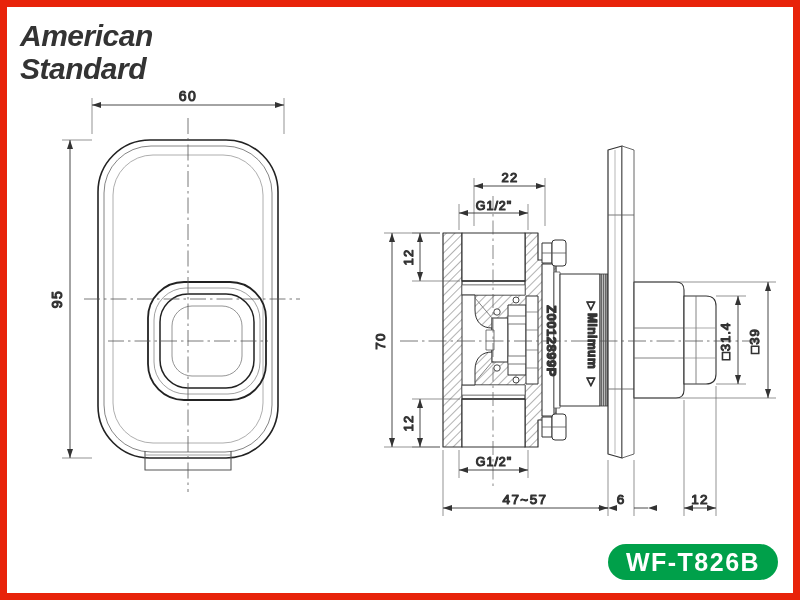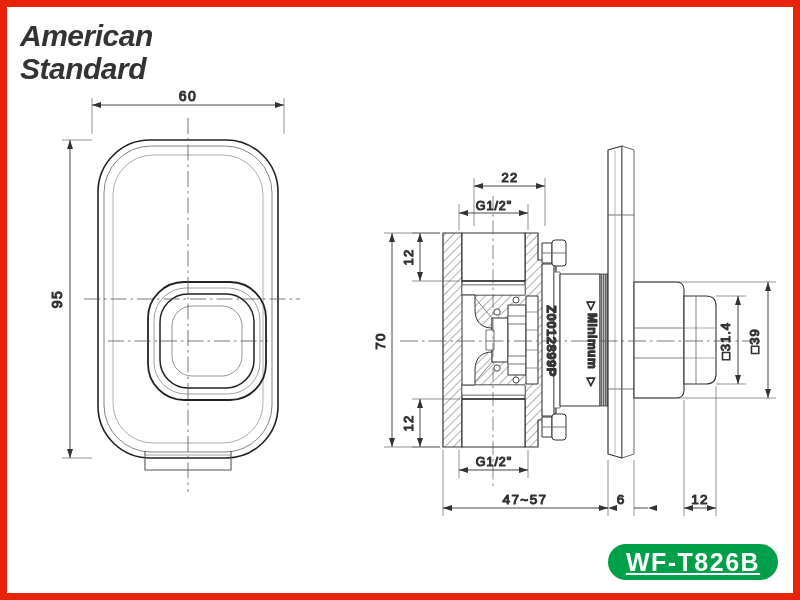--- a/index.html
+++ b/index.html
@@ -54,21 +54,20 @@
     box-sizing: border-box;
   }
   #model-badge span {
     color: #ffffff;
     font-family: "Liberation Sans", sans-serif;
     font-size: 25px;
     font-weight: bold;
     letter-spacing: 1.5px;
     line-height: 1;
     white-space: nowrap;
-    text-decoration: underline;
   }
   #drawing-canvas {
     position: absolute;
     left: 0; top: 0;
     width: 800px; height: 600px;
     z-index: 10;
   }
   svg text {
     font-family: "Liberation Sans", sans-serif;
     fill: #333333;

